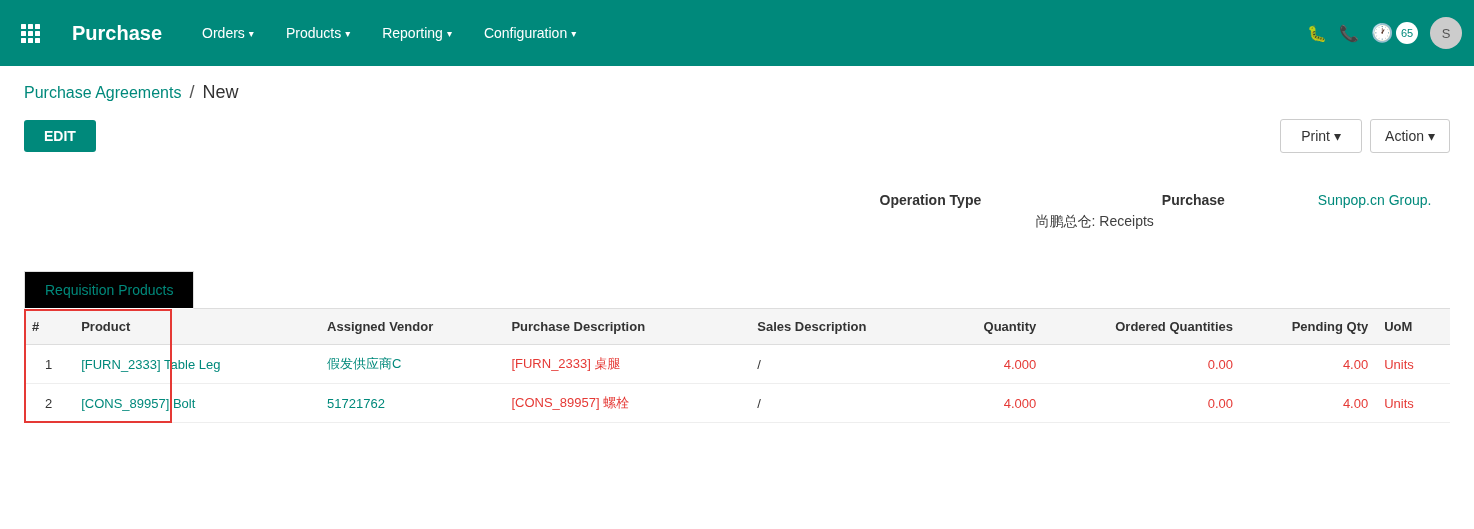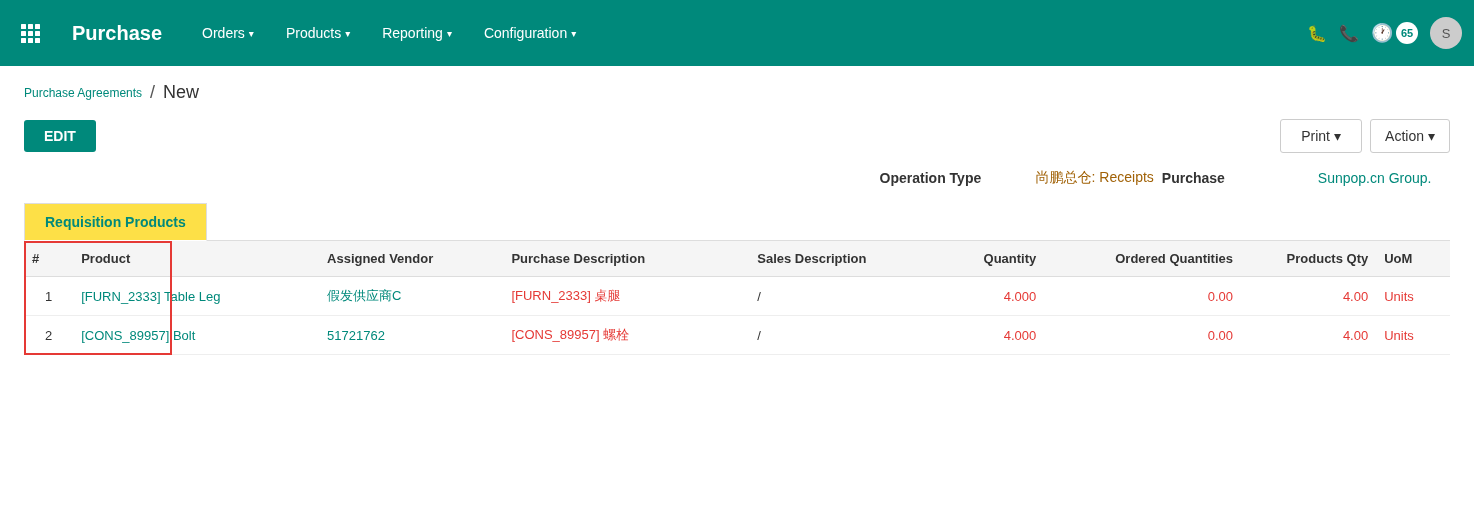--- a/index.html
+++ b/index.html
@@ -67,21 +67,21 @@
     .nav-badge {
       background: #fff;
       color: #00897b;
       border-radius: 50%;
       width: 22px;
       height: 22px;
       display: flex;
       align-items: center;
       justify-content: center;
       font-size: 11px;
-      font-weight: bold;
+      font-weight: normal;
     }
     .nav-badge-wrap {
       display: flex;
       align-items: center;
       gap: 2px;
       color: #fff;
       cursor: pointer;
     }
     .nav-avatar {
       width: 32px;
@@ -98,21 +98,21 @@
 
     
     .breadcrumb-bar {
       padding: 16px 24px 8px 24px;
       display: flex;
       align-items: center;
       gap: 8px;
     }
     .breadcrumb-link {
       color: #00897b;
-      font-size: 12px;
+      font-size: 16px;
       font-weight: 500;
       cursor: pointer;
     }
     .breadcrumb-sep {
       color: #555;
       font-size: 18px;
     }
     .breadcrumb-current {
       color: #333;
       font-size: 18px;
@@ -194,21 +194,22 @@
       display: flex;
       align-items: center;
       gap: 16px;
     }
     .info-label {
       font-weight: bold;
       color: #333;
       min-width: 140px;
     }
     .info-value {
-      color: #a16207;
+      color: #404040;
+      margin-top: 44px;
     }
     .info-value-link {
       color: #00897b;
       cursor: pointer;
     }
 
     
     .tabs-container {
       margin-top: 8px;
     }
@@ -221,23 +222,24 @@
       cursor: pointer;
       font-size: 14px;
       color: #333;
       border: 1px solid transparent;
       border-bottom: none;
       margin-bottom: -1px;
     }
     .tab-item.active {
       border: 1px solid #ddd;
       border-bottom: 1px solid #fff;
-      background: #fde047;
+      background: #000000;
       color: #00897b;
-      font-weight: 700;
+      font-weight: 400;
+      margin-top: 24px;
     }
 
     
     .data-table {
       width: 100%;
       border-collapse: collapse;
       margin-top: 0;
     }
     .data-table thead tr {
       background: #f5f5f5;
@@ -378,21 +380,21 @@
       <table class="data-table">
         <thead>
           <tr>
             <th class="col-hash">#</th>
             <th class="col-product">Product</th>
             <th class="col-vendor">Assigned Vendor</th>
             <th class="col-purchase-desc">Purchase Description</th>
             <th class="col-sales-desc">Sales Description</th>
             <th class="col-quantity num-col">Quantity</th>
             <th class="col-ordered num-col">Ordered Quantities</th>
-            <th class="col-pending num-col">Products Qty</th>
+            <th class="col-pending num-col">Pending Qty</th>
             <th class="col-uom">UoM</th>
           </tr>
         </thead>
         <tbody id="table-body">
         <tr>
               <td class="" style="text-align: center;">1</td>
               <td class="td-teal">[FURN_2333] Table Leg</td>
               <td class="td-teal">假发供应商C</td>
               <td class="td-red">[FURN_2333] 桌腿</td>
               <td class="">/</td>

